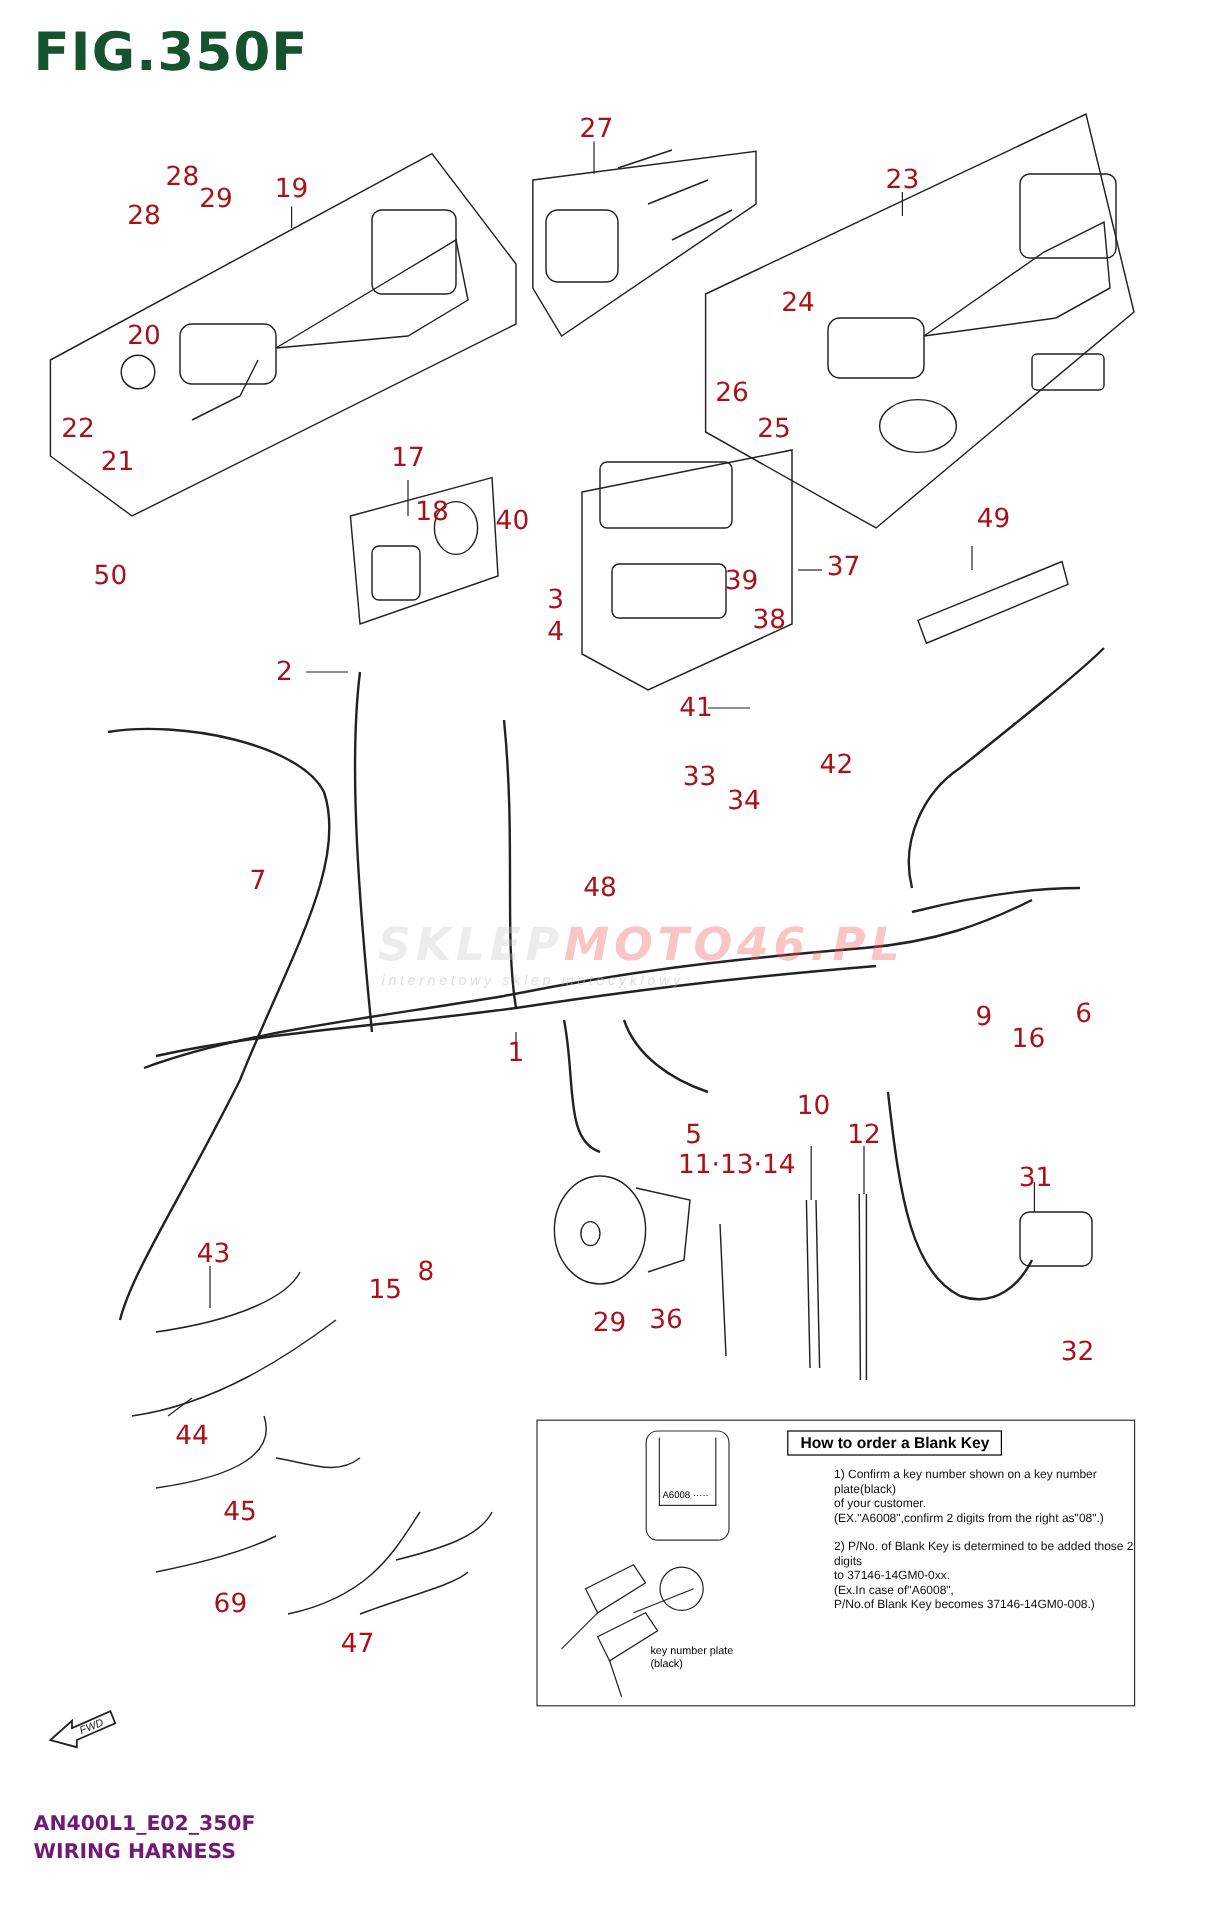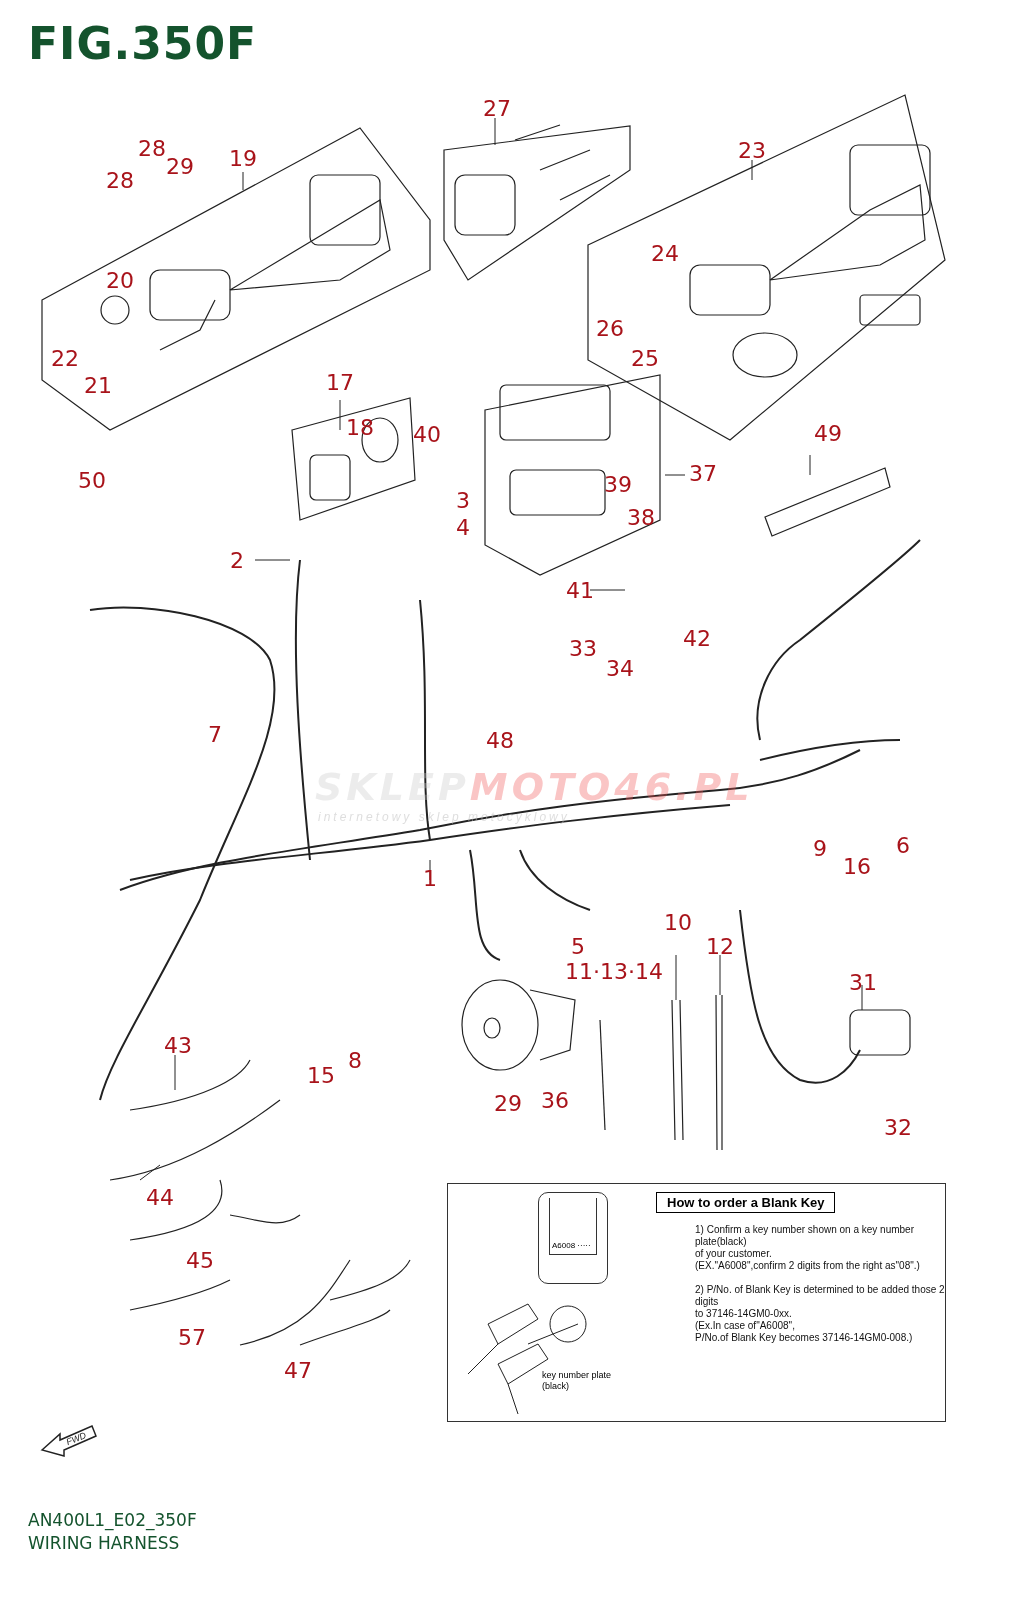--- a/index.html
+++ b/index.html
@@ -1,20 +1,20 @@
 <!DOCTYPE html>
 <html><head>
 <meta charset="utf-8">
 <style>
   html,body{margin:0;padding:0;background:#fff;}
   body{width:1012px;height:1600px;position:relative;overflow:hidden;font-family:"Liberation Sans",sans-serif;}
   .fig-title{position:absolute;left:28px;top:18px;font-size:44px;font-weight:bold;color:#14532d;font-family:"DejaVu Sans",sans-serif;letter-spacing:1px;}
   svg.diagram{position:absolute;left:0;top:0;}
   .callout{position:absolute;color:#a8131a;font-size:22px;font-family:"DejaVu Sans",sans-serif;transform:translate(-50%,-50%);white-space:nowrap;}
-  .footer{position:absolute;left:28px;color:#14532d;font-family:"DejaVu Sans",sans-serif;font-size:17px;}
+  .footer{position:absolute;left:28px;color:#701a75;font-family:"DejaVu Sans",sans-serif;font-size:17px;font-weight:bold;}
   .watermark{position:absolute;left:315px;top:765px;font-size:38px;font-weight:bold;font-style:italic;color:rgba(200,200,200,0.35);letter-spacing:4px;font-family:"DejaVu Sans",sans-serif;}
   .watermark .red{color:rgba(240,90,90,0.35);}
   .watermark-sub{position:absolute;left:318px;top:810px;font-size:12px;font-style:italic;color:rgba(190,190,190,0.5);letter-spacing:3px;}
   .infobox{position:absolute;left:447px;top:1183px;width:497px;height:237px;border:1px solid #333;background:#fff;}
   .ib-title{position:absolute;left:208px;top:8px;border:1px solid #000;padding:2px 10px;font-weight:bold;font-size:13px;}
   .ib-text{position:absolute;left:219px;top:40px;font-size:10px;line-height:12px;color:#111;margin-left:28px;}
   .ib-text p{margin:0 0 12px 0;white-space:pre-line;}
   .notice-box{position:absolute;left:188px;top:160px;width:306px;height:66px;border-top:1px dotted #333;border-left:1px dotted #333;}
   .notice-tag{position:absolute;left:20px;top:-8px;background:#111;color:#fff;font-size:10px;font-weight:bold;padding:1px 6px;}
   .notice-text{position:absolute;left:4px;top:10px;font-size:10px;line-height:12px;white-space:pre-line;}
@@ -174,21 +174,21 @@
 <div class="callout" style="left:614px;top:971px">11·13·14</div>
 <div class="callout" style="left:863px;top:982px">31</div>
 <div class="callout" style="left:178px;top:1045px">43</div>
 <div class="callout" style="left:321px;top:1075px">15</div>
 <div class="callout" style="left:355px;top:1060px">8</div>
 <div class="callout" style="left:508px;top:1103px">29</div>
 <div class="callout" style="left:555px;top:1100px">36</div>
 <div class="callout" style="left:898px;top:1127px">32</div>
 <div class="callout" style="left:160px;top:1197px">44</div>
 <div class="callout" style="left:200px;top:1260px">45</div>
-<div class="callout" style="left:192px;top:1337px">57</div>
+<div class="callout" style="left:192px;top:1337px">69</div>
 <div class="callout" style="left:298px;top:1370px">47</div>
 
 <div class="infobox">
   <div class="key-callout">
     <div class="key-plate">
       <span class="key-plate-text">A6008 ·····</span>
     </div>
   </div>
   <svg style="position:absolute;left:10px;top:100px" width="150" height="135" fill="none" stroke="#222">
     <path d="M30,40 L70,20 L80,35 L40,60 Z"></path>

